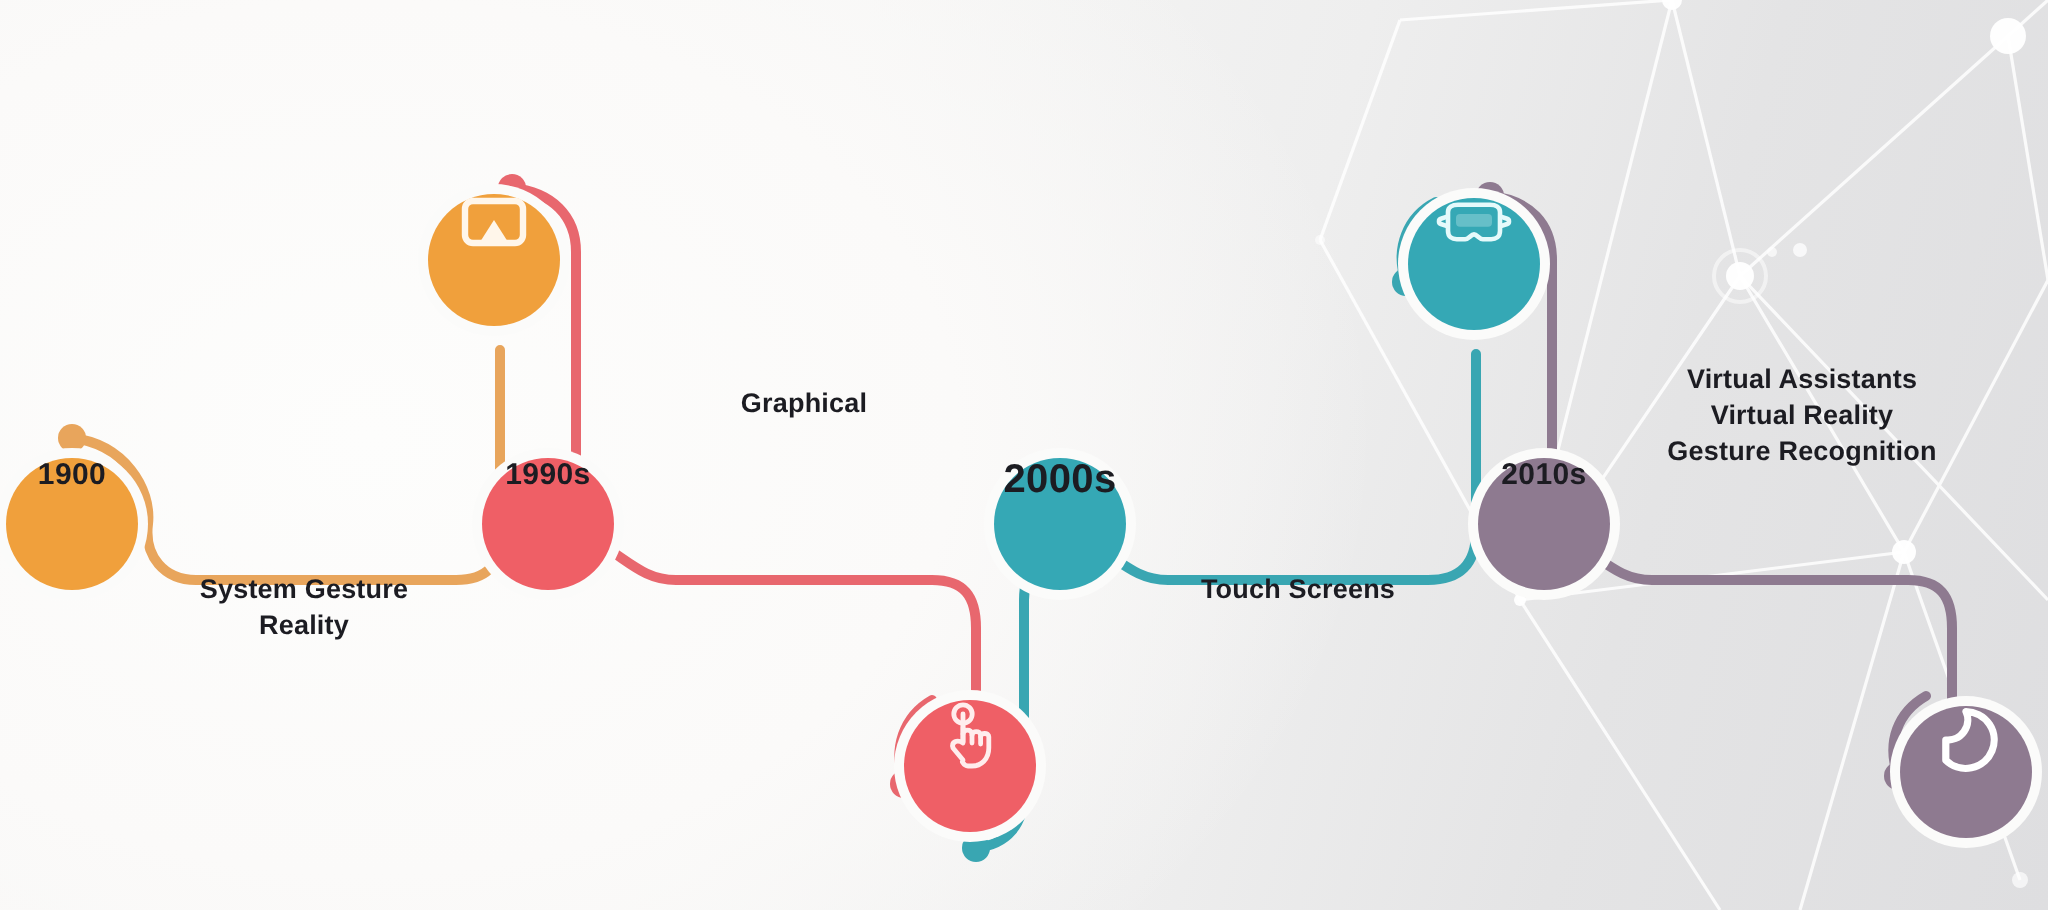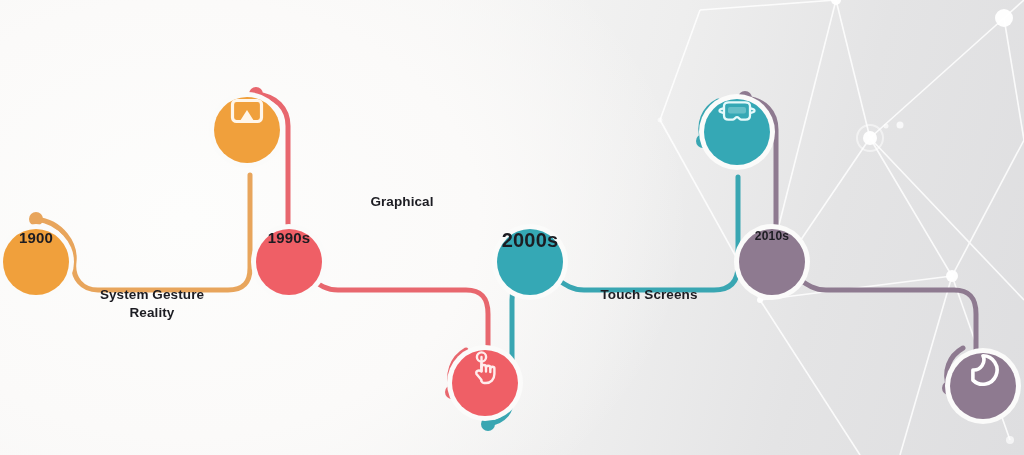--- a/index.html
+++ b/index.html
@@ -118,29 +118,29 @@
         <path d="M949 388 C 943 371, 949 356, 963 348"></path>
       </g>
       <circle cx="949" cy="388" r="7" fill="#8E7A90"></circle>
     </g>
   </svg>
 
   <div class="node era era-ring" style="left:3px;top:229px;width:66px;height:66px;background:#F0A03C;font-size:15px;">
     <span>1900</span>
   </div>
 
-  <div class="node era era-ring" style="left:256px;top:229px;width:66px;height:66px;background:#EF5F66;font-size:15px;">
+  <div class="node era era-ring" style="left:241px;top:229px;width:66px;height:66px;background:#EF5F66;font-size:15px;">
     <span>1990s</span>
   </div>
 
   <div class="node era era-ring" style="left:497px;top:229px;width:66px;height:66px;background:#35A8B5;font-size:20px;">
     <span>2000s</span>
   </div>
 
-  <div class="node era era-ring" style="left:739px;top:229px;width:66px;height:66px;background:#8E7A90;font-size:12px;">
+  <div class="node era era-ring" style="left:739px;top:229px;width:66px;height:66px;background:#8E7A90;font-size:15px;">
     <span>2010s</span>
   </div>
 
   <div class="node icon-node" style="left:214px;top:97px;width:66px;height:66px;background:#F0A03C;">
     <svg width="36" height="32" viewBox="0 0 36 32">
       <rect x="3.5" y="3.5" width="29" height="21" rx="4" ry="4" fill="none" stroke="#FFF6EA" stroke-width="3.2"></rect>
       <path d="M18 13 L25 24 L11 24 Z" fill="#FFF6EA"></path>
     </svg>
   </div>
 
@@ -189,14 +189,19 @@
   </div>
 
   <div class="label" style="left:317px;top:193px;width:170px;font-size:13.5px;">
     <span class="lbl-line">Graphical</span>
   </div>
 
   <div class="label" style="left:569px;top:286px;width:160px;font-size:13.5px;">
     <span class="lbl-line">Touch Screens</span>
   </div>
 
+  <div class="label" style="left:791px;top:181px;width:220px;font-size:13.5px;">
+    <span class="lbl-line">Virtual Assistants</span>
+    <span class="lbl-line">Virtual Reality</span>
+    <span class="lbl-line">Gesture Recognition</span>
+  </div>
 
 </div>
 
 </body></html>

